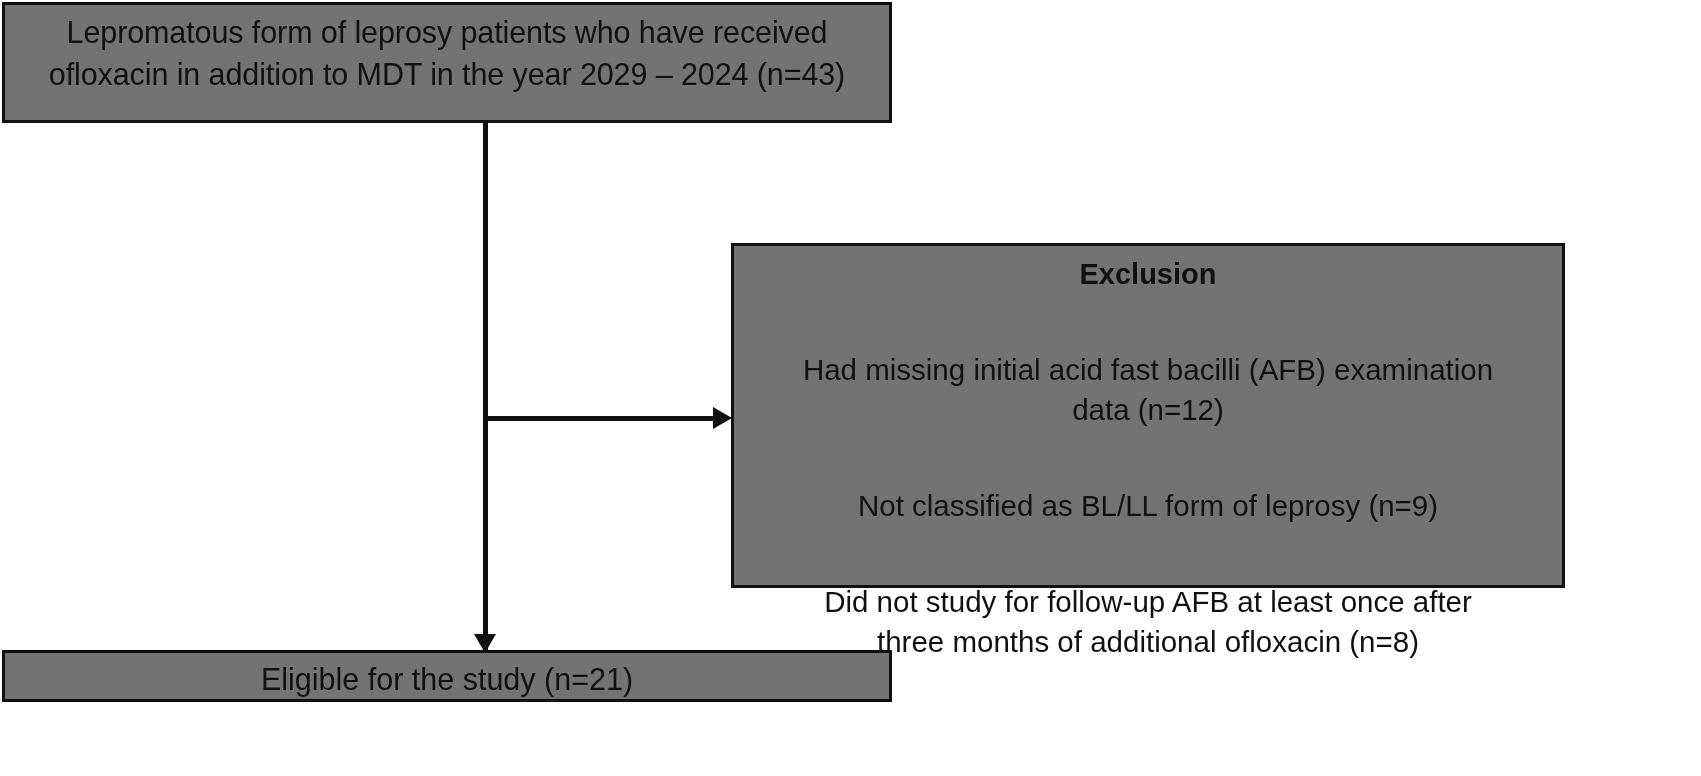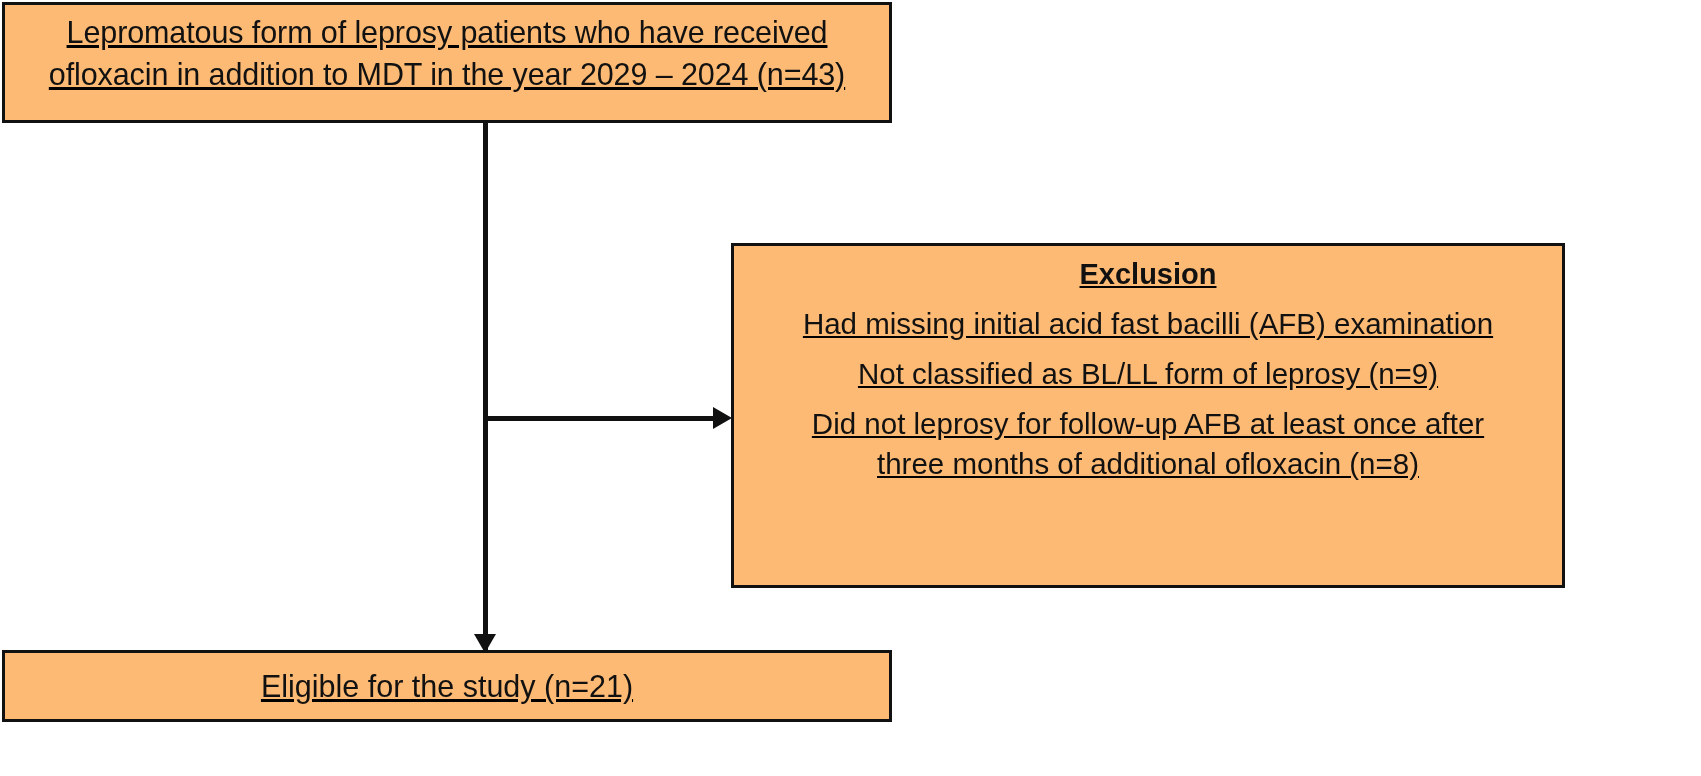--- a/index.html
+++ b/index.html
@@ -14,28 +14,27 @@
   #canvas {
     position: relative;
     width: 1701px;
     height: 776px;
     background: #ffffff;
     overflow: hidden;
   }
   .flow-box {
     position: absolute;
     box-sizing: border-box;
-    background: #fdba74;
+    background: #737373;
     border: 3px solid #111111;
     display: flex;
     flex-direction: column;
     align-items: center;
     justify-content: center;
     text-align: center;
-    text-decoration: underline;
   }
   .box-line {
     display: block;
     color: #111111;
     white-space: pre;
   }
   
   #box-enrolled {
     left: 2px;
     top: 2px;
@@ -64,31 +63,32 @@
     font-weight: bold;
     color: #111111;
     margin-bottom: 10px;
   }
   #box-exclusion .excl-item {
     font-size: 29.5px;
     line-height: 40px;
     color: #111111;
     margin-bottom: 10px;
     max-width: 930px;
+    margin-top: 46px;
   }
   #box-exclusion .excl-item:last-child {
     margin-bottom: 0;
   }
   
   #box-eligible {
     left: 2px;
     top: 650px;
     width: 890px;
-    height: 72px;
-    justify-content: center;
+    height: 52px;
+    justify-content: flex-end;
   }
   #box-eligible .box-line {
     font-size: 30.5px;
     line-height: 40px;
   }
   
   .connector {
     position: absolute;
     background: #111111;
   }
@@ -140,28 +140,29 @@
 
   <div class="arrowhead" id="arrow-to-exclusion"></div>
 
   <div class="arrowhead" id="arrow-to-eligible"></div>
 
   <div class="flow-box" id="box-exclusion">
     <div class="excl-title">Exclusion</div>
 
     <div class="excl-item">
       <span class="box-line">Had missing initial acid fast bacilli (AFB) examination</span>
+      <span class="box-line">data (n=12)</span>
     </div>
 
     <div class="excl-item">
       <span class="box-line">Not classified as BL/LL form of leprosy (n=9)</span>
     </div>
 
     <div class="excl-item">
-      <span class="box-line">Did not leprosy for follow-up AFB at least once after</span>
+      <span class="box-line">Did not study for follow-up AFB at least once after</span>
       <span class="box-line">three months of additional ofloxacin (n=8)</span>
     </div>
   </div>
 
   <div class="flow-box" id="box-eligible">
     <span class="box-line">Eligible for the study (n=21)</span>
   </div>
 
 </div>
 

